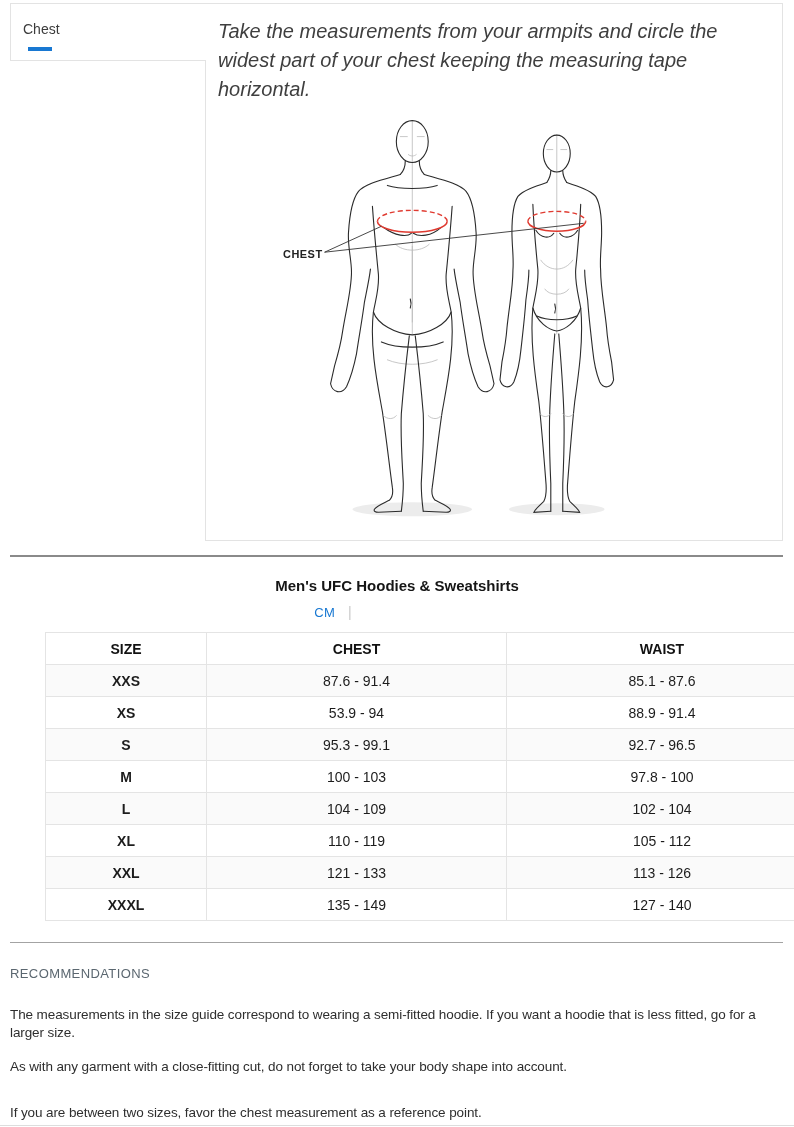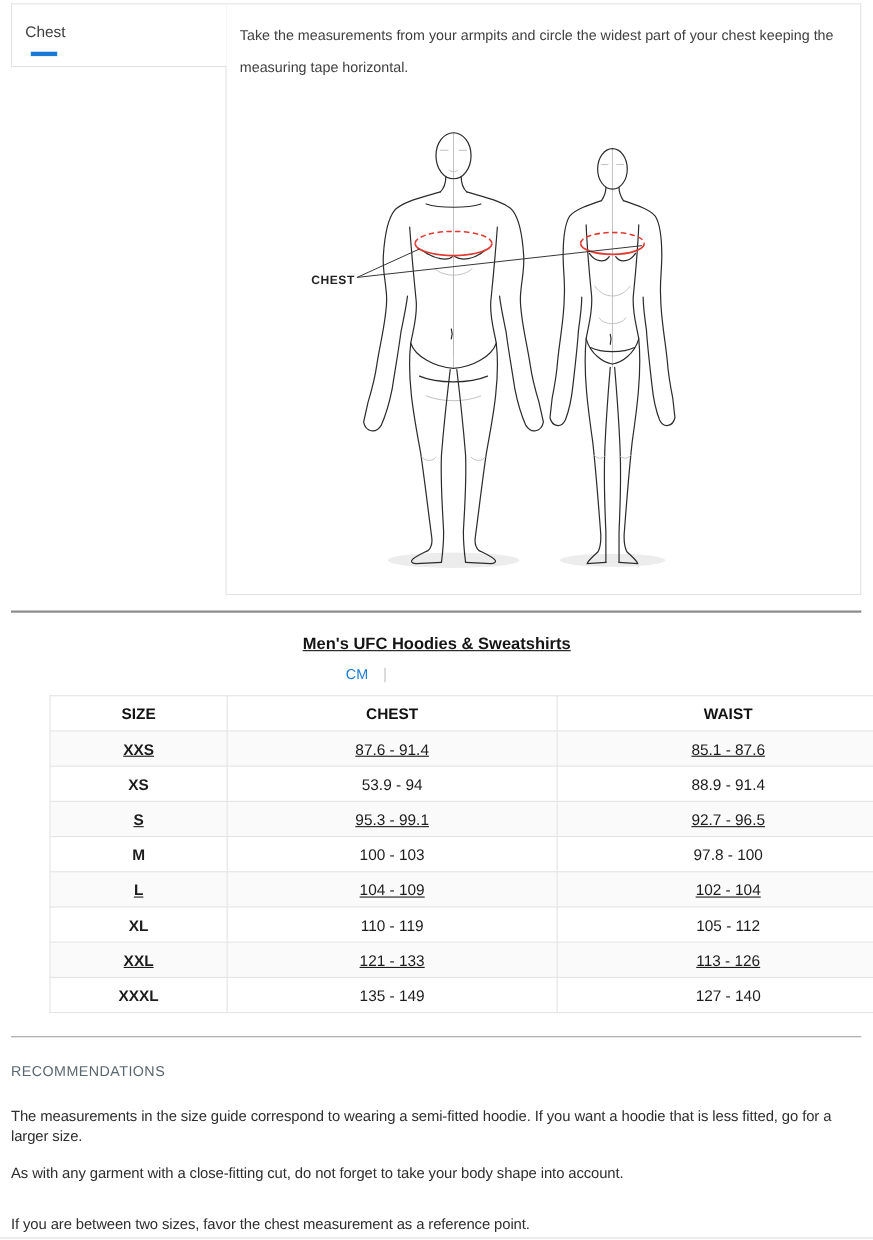--- a/index.html
+++ b/index.html
@@ -8,43 +8,43 @@
 
   
   .tab-box{position:absolute;left:10px;top:3px;width:196px;height:58px;box-sizing:border-box;
            background:#fff;border:1px solid #e3e3e3;border-right:none;z-index:2;cursor:pointer;}
   .tab-label{position:absolute;left:12px;top:17px;font-size:14px;color:#3c3c3c;}
   .tab-underline{position:absolute;left:17px;top:43px;width:24px;height:4px;}
 
   
   .panel{position:absolute;left:205px;top:3px;width:578px;height:538px;box-sizing:border-box;
          background:#fff;border:1px solid #e3e3e3;z-index:1;}
-  .instruction{padding:13px 12px 0 12px;font-size:13px;line-height:29px;color:#3f3f3f;}
+  .instruction{padding:13px 12px 0 12px;font-size:20px;line-height:29px;color:#3f3f3f;font-style:italic;}
   .figure-wrap{position:absolute;left:0;top:80px;width:576px;height:455px;}
 
   
   .divider{position:absolute;left:10px;top:555px;width:773px;height:2px;background:#8a8a8a;}
 
   
   .sg-title{position:absolute;left:0;top:577px;width:794px;text-align:center;
-            font-size:15px;font-weight:bold;color:#151515;text-decoration:underline;}
+            font-size:15px;font-weight:bold;color:#151515;}
   .unit-row{position:absolute;left:0;top:604px;width:666px;display:flex;
             justify-content:center;align-items:center;font-size:13px;}
   .unit-cm{color:#1878d2;cursor:pointer;letter-spacing:.3px;}
   .unit-sep{color:#c9c9c9;margin-left:13px;font-size:14px;}
 
   
   table.size-table{position:absolute;left:10px;top:632px;width:772px;border-collapse:collapse;
             font-size:14px;color:#1c1c1c;table-layout:fixed;margin-left:35px;}
   .size-table th,.size-table td{border:1px solid #e4e4e4;height:31px;text-align:center;
             padding:0;font-weight:normal;}
   .size-table th{font-weight:bold;color:#111;}
   .size-table td.c-size{font-weight:bold;}
   .size-table col.c1{width:161px;} .size-table col.c2{width:300px;} .size-table col.c3{width:311px;}
-  .size-table tr.stripe td{background:#fafafa;text-decoration:underline;}
+  .size-table tr.stripe td{background:#fafafa;}
 
   
   .hr2{position:absolute;left:10px;top:942px;width:773px;height:1px;background:#a3a3a3;}
   .rec-heading{position:absolute;left:10px;top:966px;font-size:13px;color:#5b6770;letter-spacing:.4px;}
   .rec-paras{position:absolute;left:10px;top:1006px;width:780px;font-size:13.5px;
              color:#2e2e2e;letter-spacing:-0.1px;}
   .rec-paras p{margin:0 0 16px 0;line-height:18px;}
   .rec-paras p:nth-child(2){margin-bottom:28px;}
   .bottom-line{position:absolute;left:0;top:1125px;width:794px;height:1px;background:#ddd;}
 

